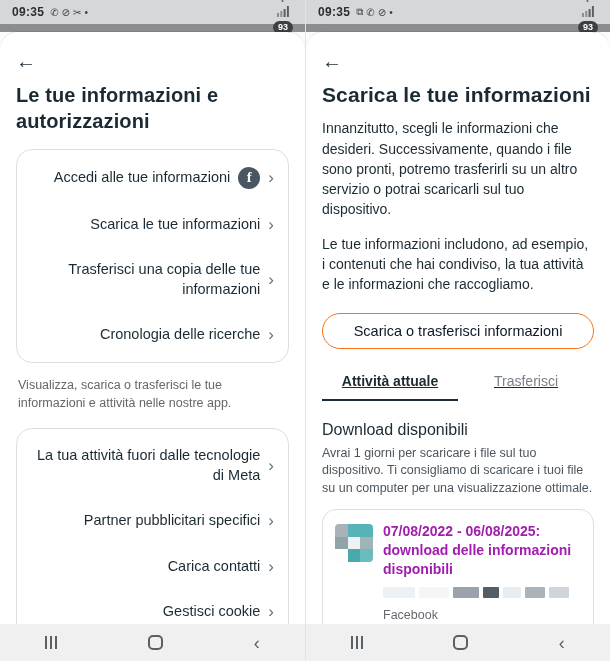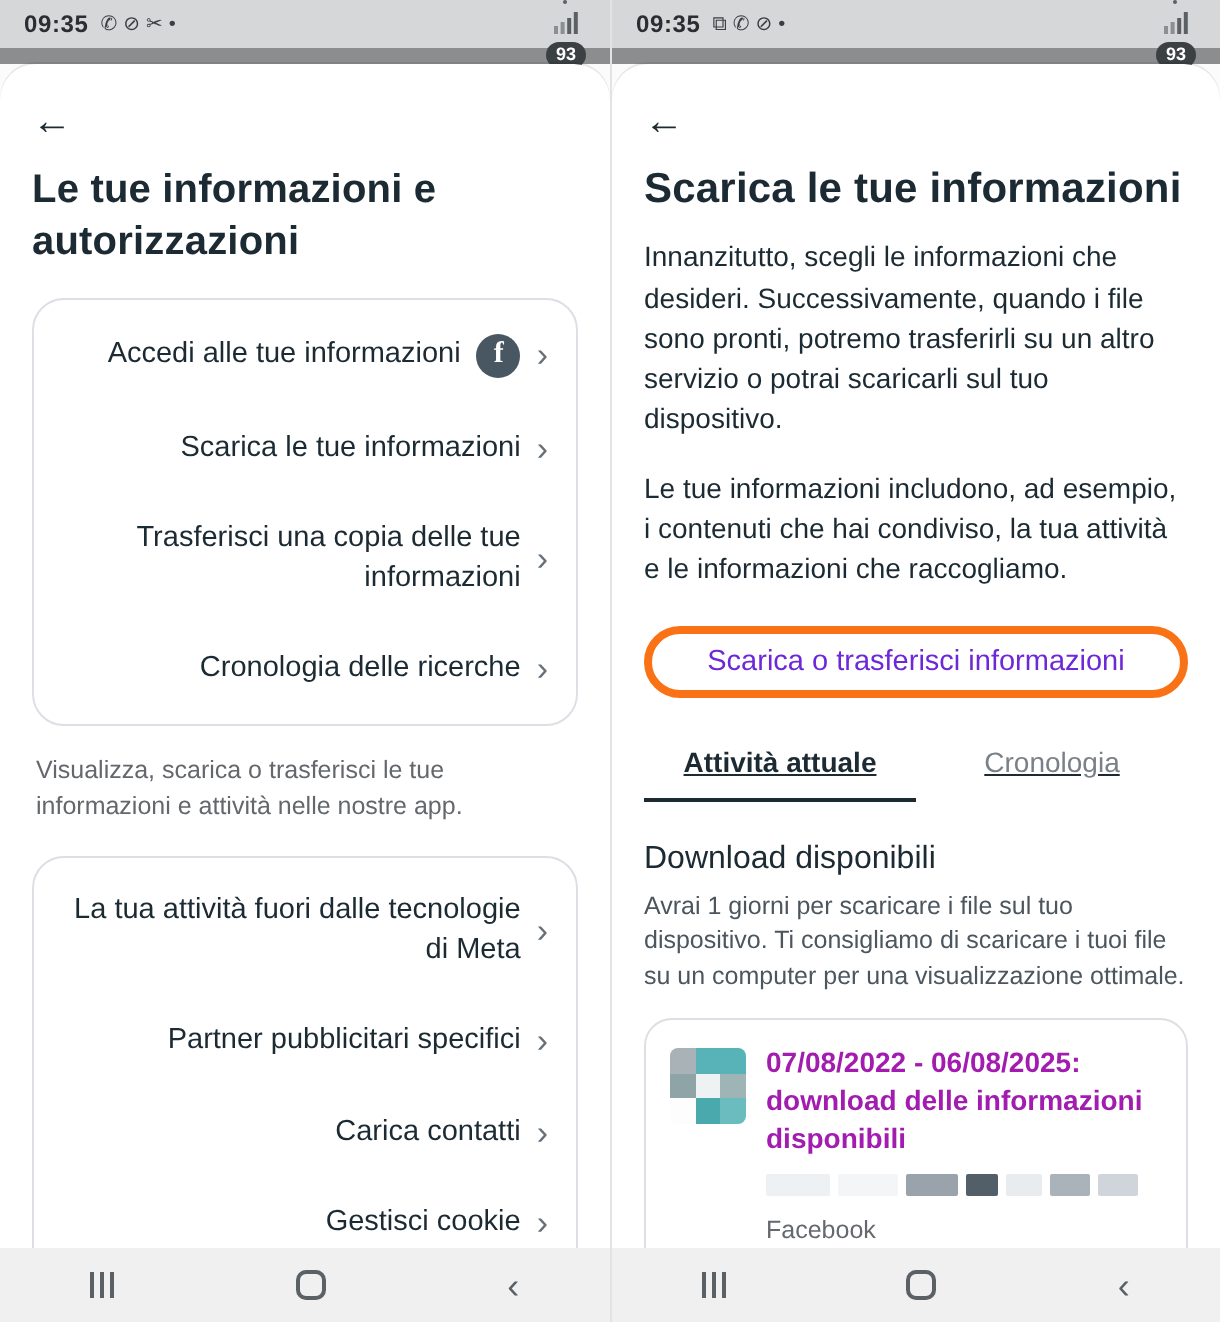--- a/index.html
+++ b/index.html
@@ -54,22 +54,22 @@
   .fb-badge {
     width:22px; height:22px; border-radius:50%; background:#495762; color:#fff;
     display:flex; align-items:center; justify-content:center;
     font-size:15px; font-weight:bold; font-family:"Liberation Serif",serif;
   }
   .note { font-size:12.5px; line-height:1.4; color:#64676b; margin:2px 2px 16px 2px; }
 
   
   .para { font-size:14px; line-height:1.45; color:#1c2b33; margin-bottom:14px; }
   .cta-btn {
-    width:100%; border:4px solid #f97316; background:#fff; border-radius:20px;
-    height:36px; font-size:14.5px; color:#6d28d9; font-family:inherit;
+    width:100%; border:1px solid #f97316; background:#fff; border-radius:20px;
+    height:36px; font-size:14.5px; color:#0f172a; font-family:inherit;
     cursor:pointer; margin:4px 0 16px 0;
   }
   .tabs { display:flex;text-decoration:underline; }
   .tab { width:50%; text-align:center; padding:8px 0 10px 0; font-size:14px; cursor:pointer; }
   .tab.active { color:#1c2b33; font-weight:bold; border-bottom:2px solid #1c2b33; }
   .tab.inactive { color:#7a8087; }
   .dl-heading { font-size:16px; font-weight:normal; margin:20px 0 6px 0; color:#1c2b33; }
   .dl-note { font-size:12.5px; line-height:1.4; color:#4c565e; margin-bottom:12px; }
 
   .dl-card {
@@ -212,21 +212,21 @@
     <div class="back">←</div>
     <div class="page-title">Scarica le tue informazioni</div>
 
     <div class="para">Innanzitutto, scegli le informazioni che desideri. Successivamente, quando i file sono pronti, potremo trasferirli su un altro servizio o potrai scaricarli sul tuo dispositivo.</div>
     <div class="para">Le tue informazioni includono, ad esempio, i contenuti che hai condiviso, la tua attività e le informazioni che raccogliamo.</div>
 
     <button class="cta-btn">Scarica o trasferisci informazioni</button>
 
     <div class="tabs">
       <div class="tab active">Attività attuale</div>
-      <div class="tab inactive">Cronologia</div>
+      <div class="tab inactive">Trasferisci</div>
     </div>
 
     <div class="dl-heading">Download disponibili</div>
     <div class="dl-note">Avrai 1 giorni per scaricare i file sul tuo dispositivo. Ti consigliamo di scaricare i tuoi file su un computer per una visualizzazione ottimale.</div>
 
     <div class="dl-card">
       <div class="dl-head">
         <div class="pix-icon">
           <div style="background:#a9b2b6"></div>
             <div style="background:#57b3b7"></div>

